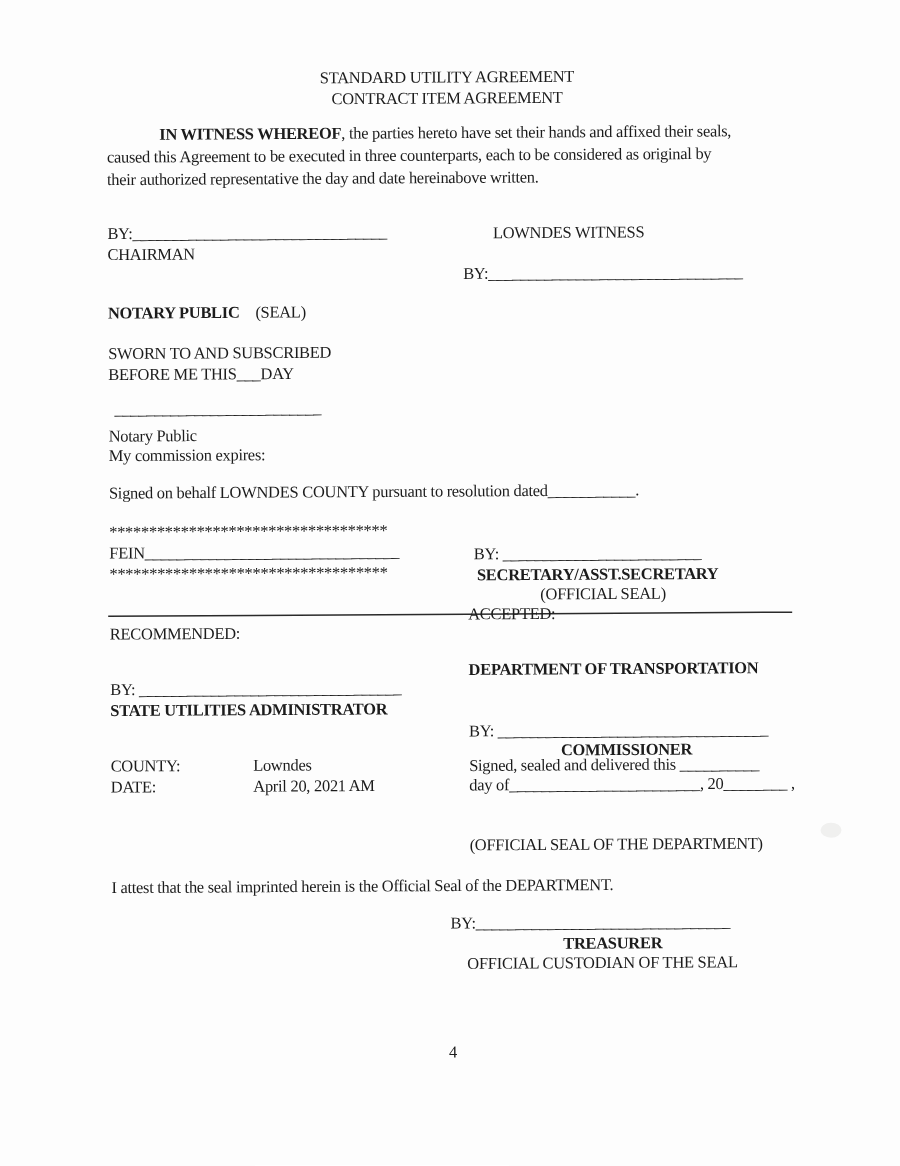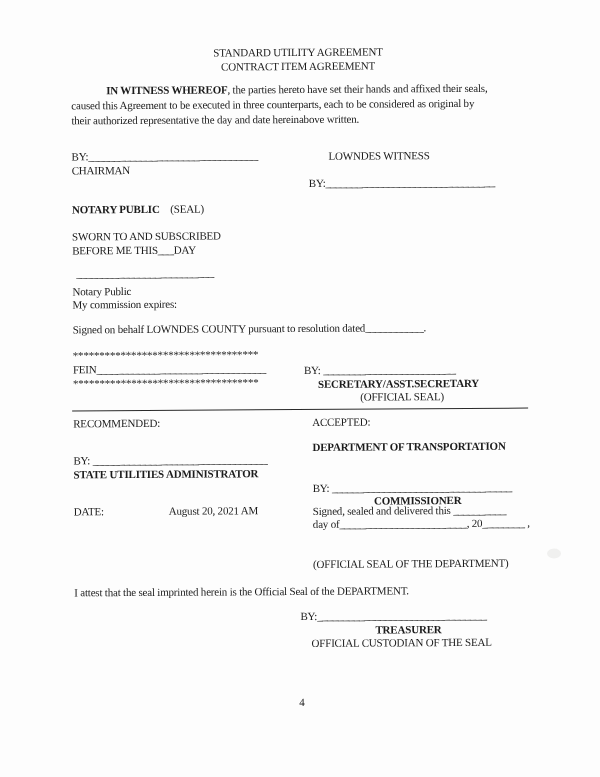--- a/index.html
+++ b/index.html
@@ -83,40 +83,43 @@
     <div class="abs" style="left:77px; top:266px;">__________________________</div>
     <div class="abs" style="left:73px; top:284px;">Notary Public</div>
     <div class="abs" style="left:73px; top:297px;">My commission expires:</div>
 
     <div class="abs" style="left:73px; top:322px;">Signed on behalf LOWNDES COUNTY pursuant to resolution dated___________.</div>
 
     <div class="abs" style="left:73px; top:348px;">***********************************</div>
     <div class="abs" style="left:73px; top:362px;">FEIN________________________________</div>
     <div class="abs" style="left:73px; top:376px;">***********************************</div>
 
-    <div class="abs" style="left:304px; top:364px;">BY: _________________________</div>
+    <div class="abs" style="left:316px; top:364px;">BY: _________________________</div>
     <div class="abs b" style="left:318px; top:378px;">SECRETARY/ASST.SECRETARY</div>
     <div class="abs ctr-box" style="left:312px; top:391px; width:180px;">(OFFICIAL SEAL)</div>
 
     <div class="hrule" style="top:409px;"></div>
 
     <div class="abs" style="left:73px; top:416px;">RECOMMENDED:</div>
-    <div class="abs" style="left:312px; top:416px;">ACCEPTED:</div>
+    <div class="abs" style="left:312px; top:404px;">ACCEPTED:</div>
 
     <div class="abs b" style="left:312px; top:441px;">DEPARTMENT OF TRANSPORTATION</div>
 
     <div class="abs" style="left:73px; top:453px;">BY: _________________________________</div>
     <div class="abs b" style="left:73px; top:467px;">STATE UTILITIES ADMINISTRATOR</div>
 
     <div class="abs" style="left:312px; top:482px;">BY: __________________________________</div>
     <div class="abs b ctr-box" style="left:312px; top:495px; width:210px;">COMMISSIONER</div>
 
     <div class="abs" style="left:73px; top:504px;">
       <div class="proj-row">
-        <span class="label-col">DATE:</span><span>August 20, 2021 AM</span>
+        <span class="label-col">COUNTY:</span><span>Lowndes</span>
+      </div>
+      <div class="proj-row">
+        <span class="label-col">DATE:</span><span>April 20, 2021 AM</span>
       </div>
     </div>
 
     <div class="abs" style="left:312px; top:505px;">Signed, sealed and delivered this __________</div>
     <div class="abs" style="left:312px; top:518px;">day of________________________, 20________ ,</div>
 
     <div class="abs" style="left:312px; top:558px;">(OFFICIAL SEAL OF THE DEPARTMENT)</div>
 
     <div class="abs" style="left:73px; top:585px;">I attest that the seal imprinted herein is the Official Seal of the DEPARTMENT.</div>
 

